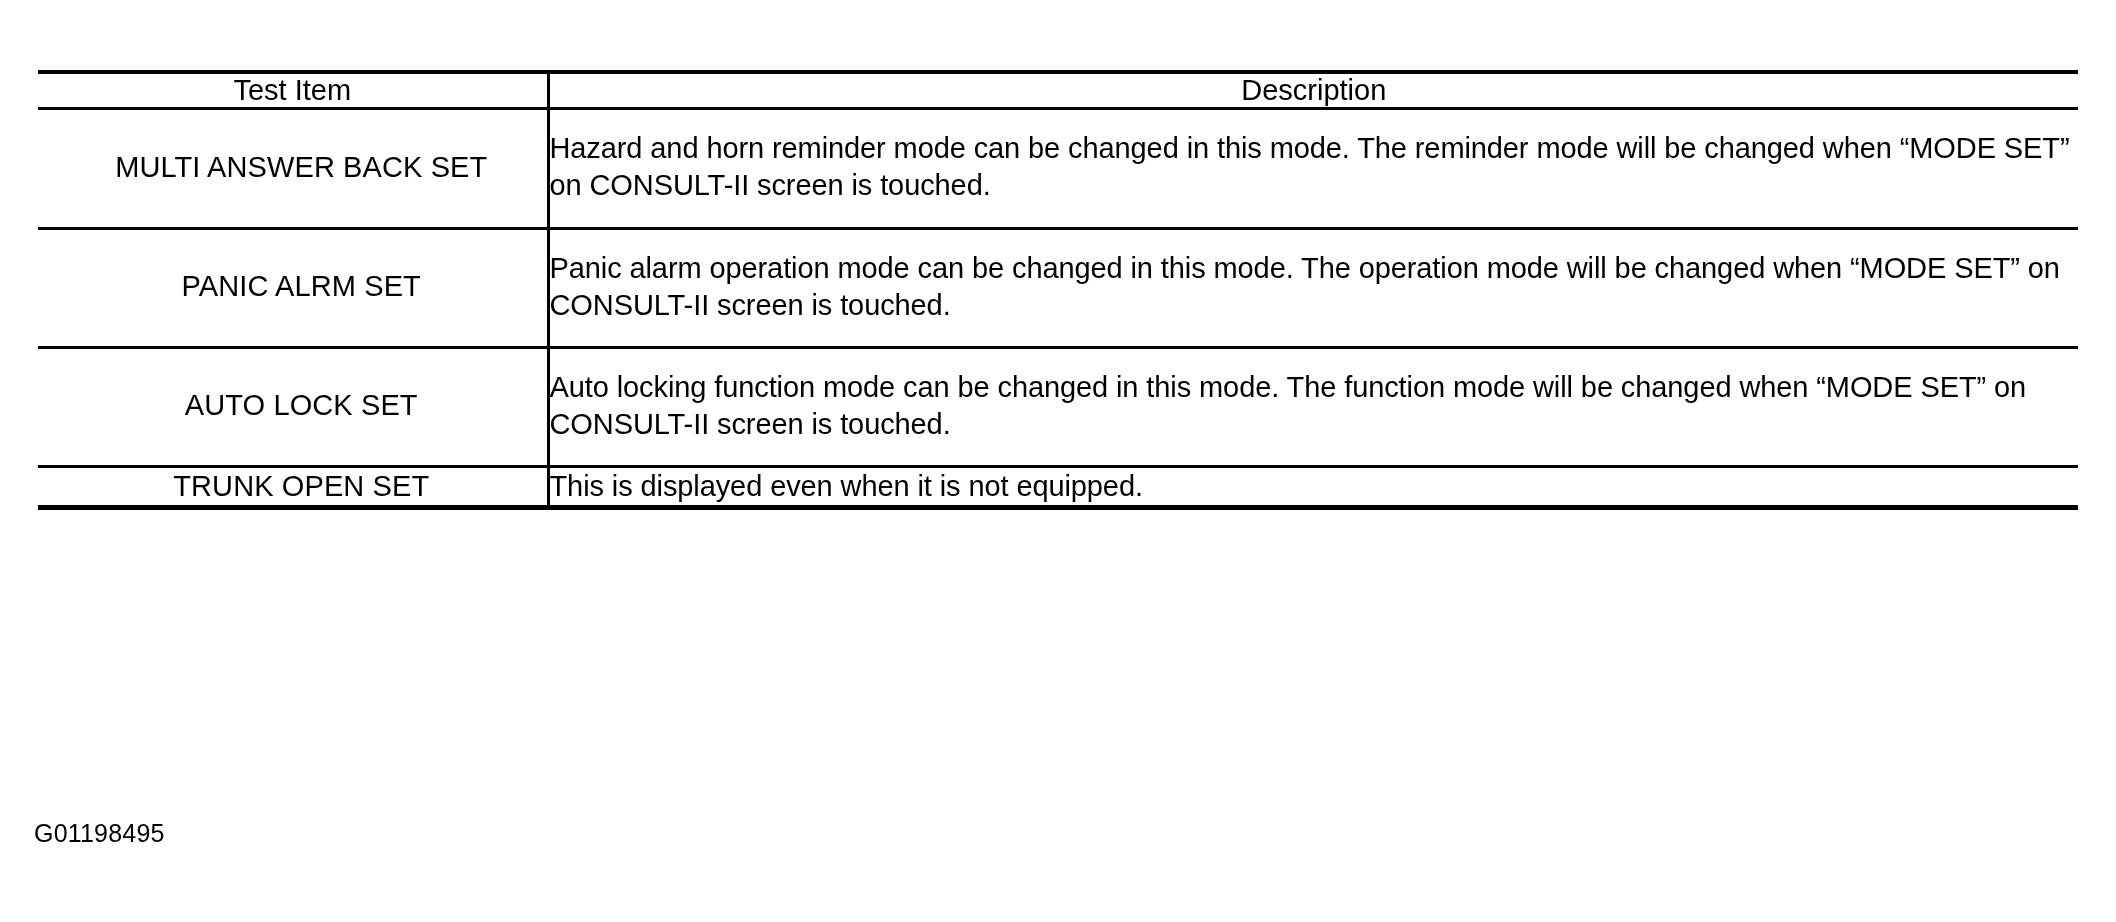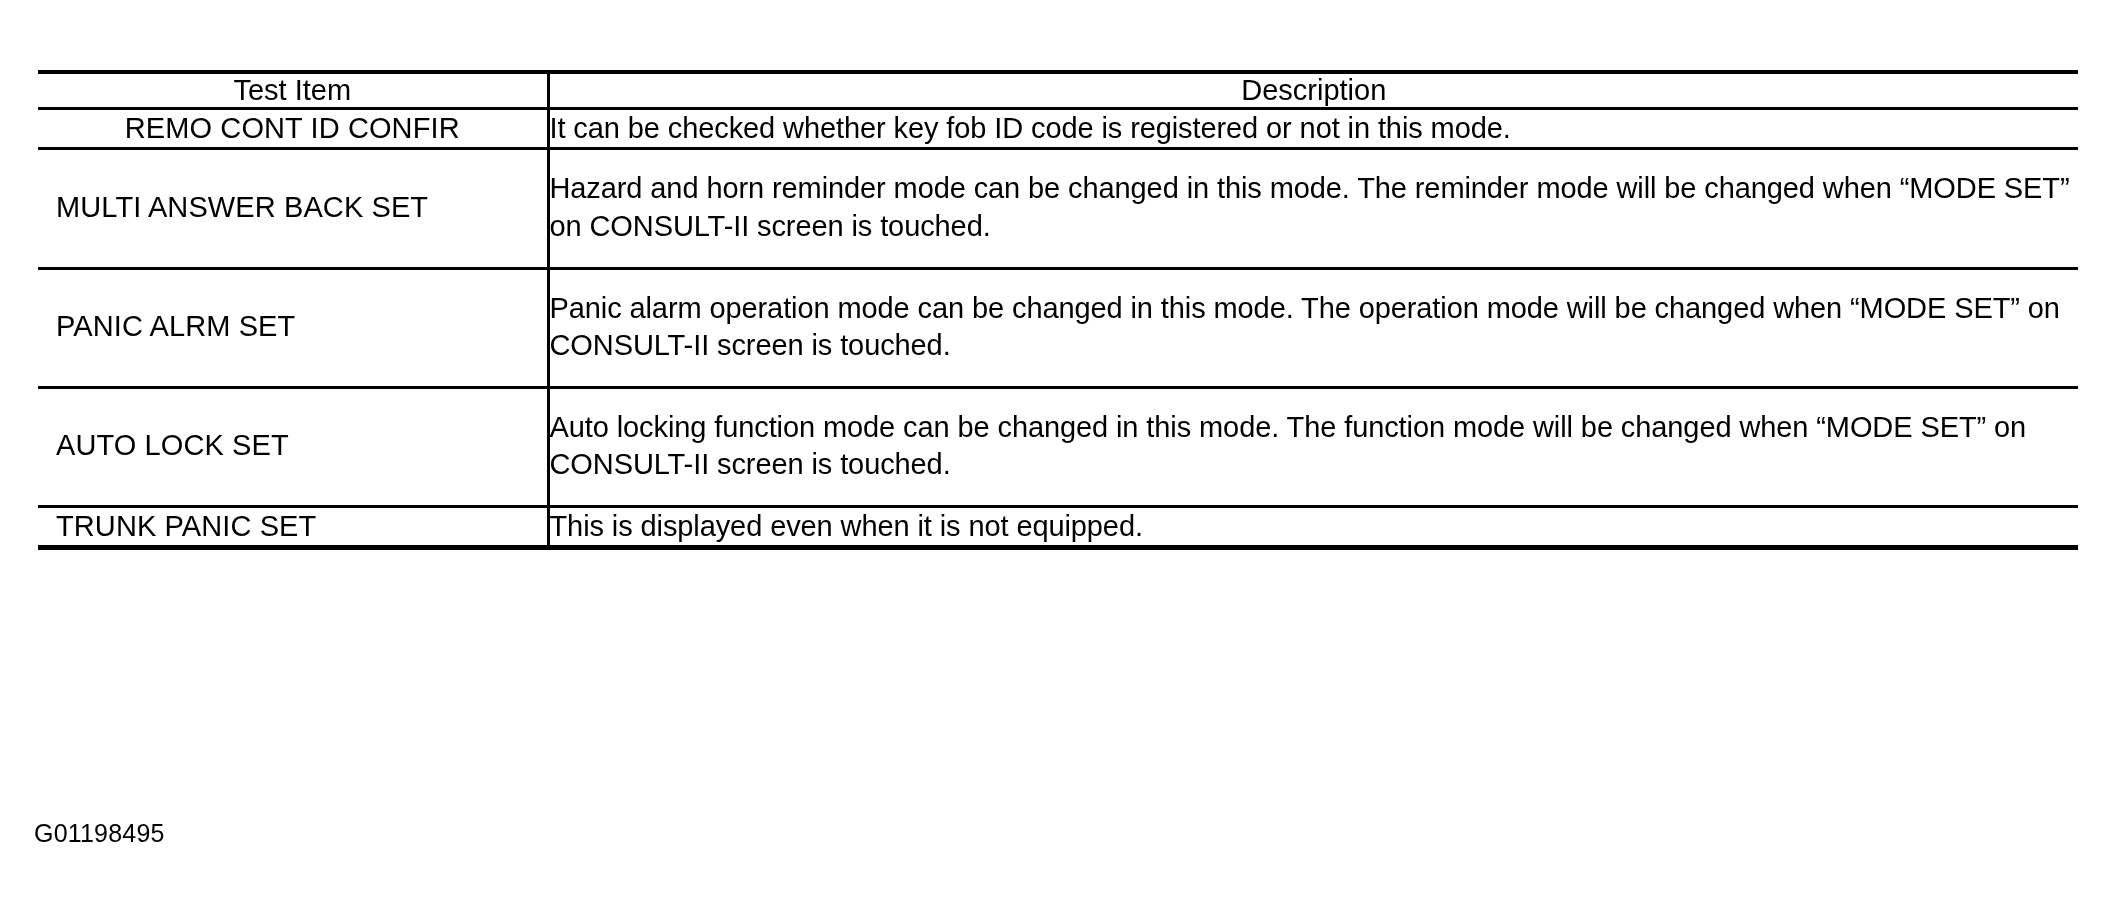--- a/index.html
+++ b/index.html
@@ -54,21 +54,21 @@
 
   .cell-item {
     text-align: center;
     font-size: 29px;
     line-height: 1.15;
     padding: 14px 10px 16px 10px;
     letter-spacing: 0.1px;
   }
 
   .cell-item.left-align {
-    text-align: left;
+    text-align: center;
     padding-left: 18px;
   }
 
   .cell-desc {
     border-left: 3px solid #000;
     text-align: left;
     font-size: 29px;
     line-height: 1.28;
     padding: 13px 16px 15px 18px;
     letter-spacing: -0.1px;
@@ -114,44 +114,40 @@
         <col class="c-desc">
       </colgroup>
       <thead>
         <tr>
           <th class="head-item">Test Item</th>
           <th class="head-desc">Description</th>
         </tr>
       </thead>
       <tbody>
 
-        <tr>
-          <td class="cell-item">REMO CONT ID CONFIR</td>
-          <td class="cell-desc">It can be checked whether key fob ID code is registered or not in this mode.</td>
-        </tr>
 
 
 
         <tr class="row-tall">
           <td class="cell-item left-align">MULTI ANSWER BACK SET</td>
           <td class="cell-desc">Hazard and horn reminder mode can be changed in this mode. The reminder mode will be changed when “MODE SET” on CONSULT-II screen is touched.</td>
         </tr>
 
         <tr class="row-tall">
           <td class="cell-item left-align">PANIC ALRM SET</td>
           <td class="cell-desc">Panic alarm operation mode can be changed in this mode. The operation mode will be changed when “MODE SET” on CONSULT-II screen is touched.</td>
         </tr>
 
         <tr class="row-tall">
           <td class="cell-item left-align">AUTO LOCK SET</td>
           <td class="cell-desc">Auto locking function mode can be changed in this mode. The function mode will be changed when “MODE SET” on CONSULT-II screen is touched.</td>
         </tr>
 
         <tr>
-          <td class="cell-item left-align">TRUNK PANIC SET</td>
+          <td class="cell-item left-align">TRUNK OPEN SET</td>
           <td class="cell-desc">This is displayed even when it is not equipped.</td>
         </tr>
 
 
       </tbody>
     </table>
   </div>
 
   <div class="figure-code">G01198495</div>
 

